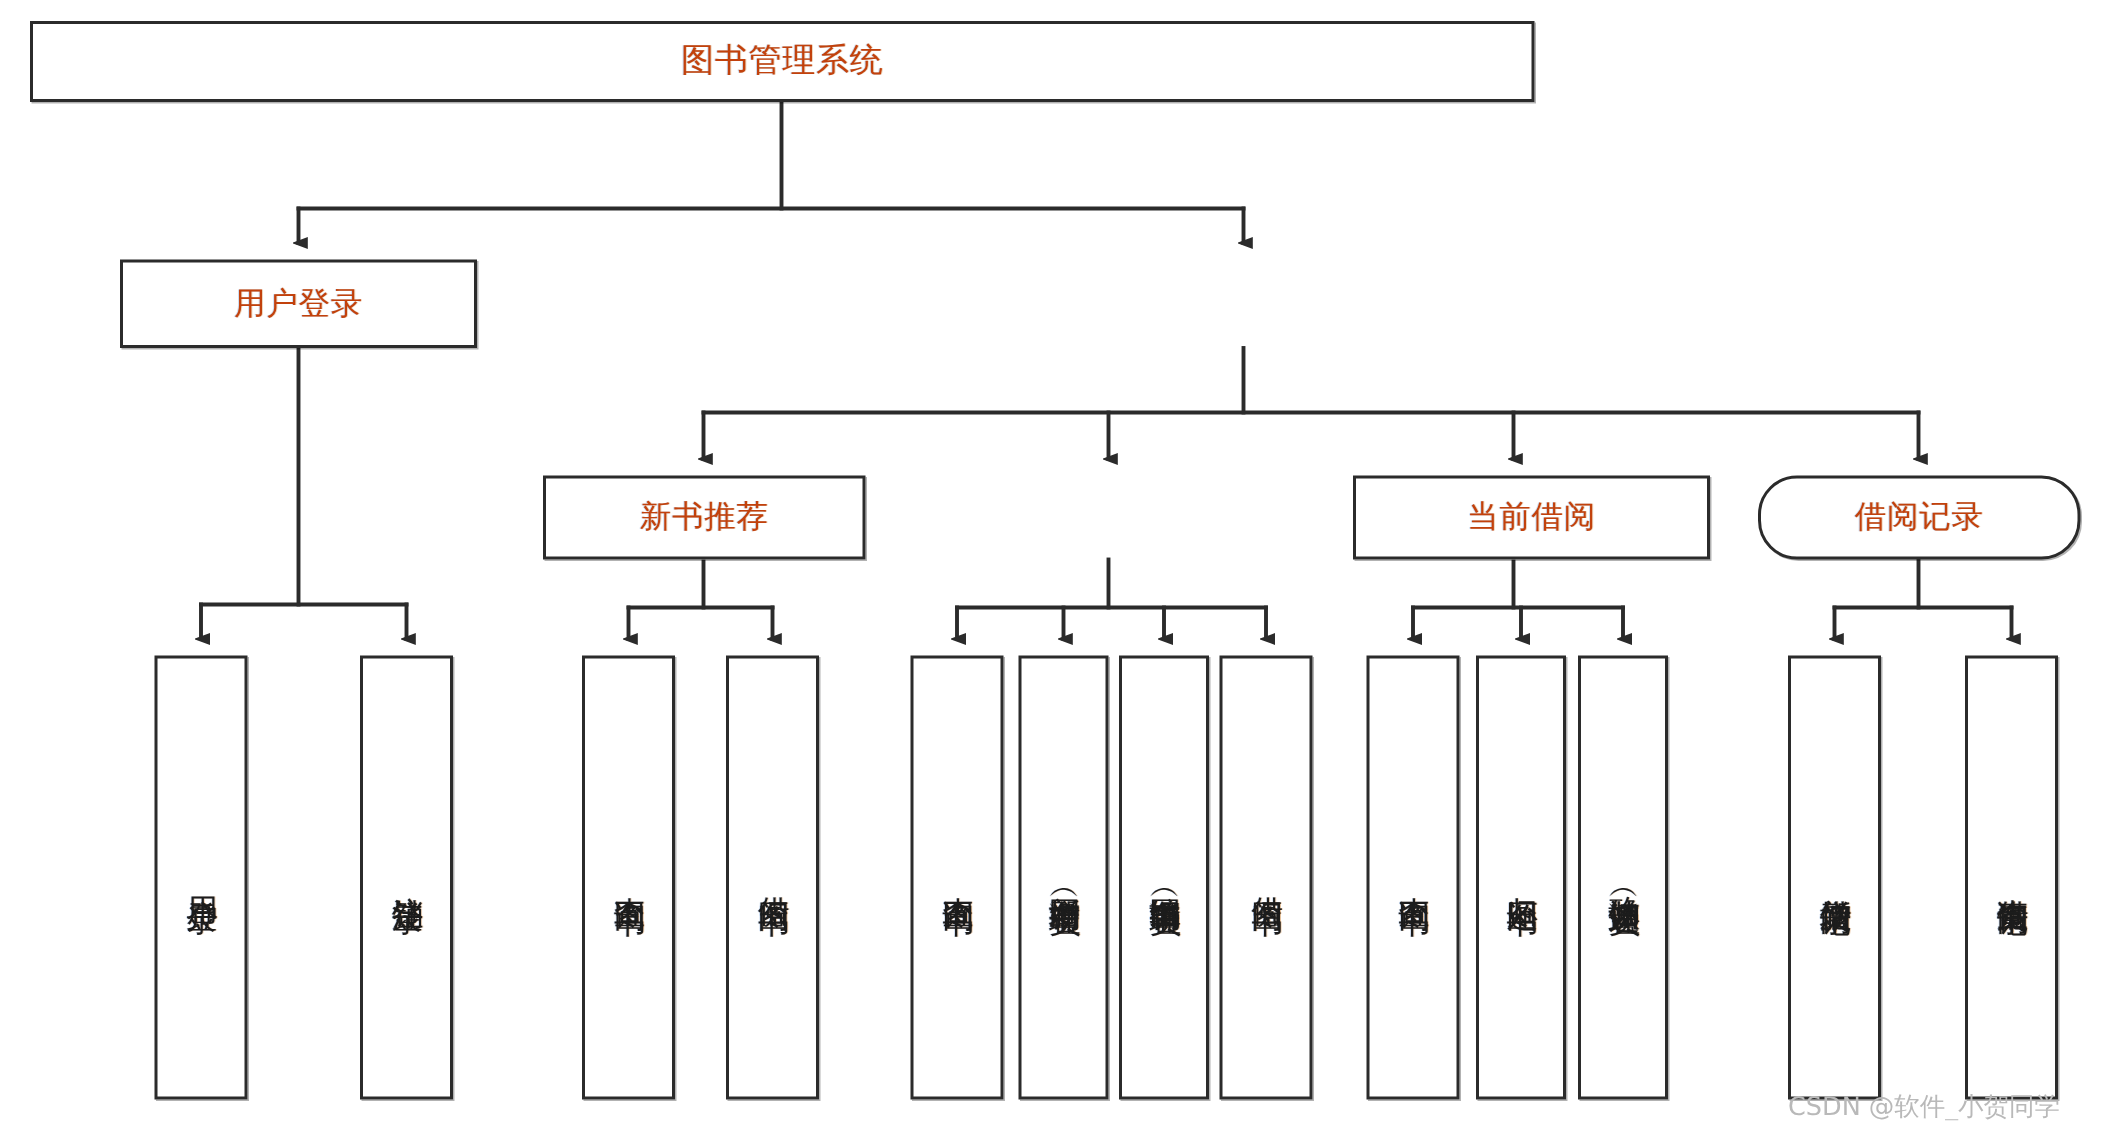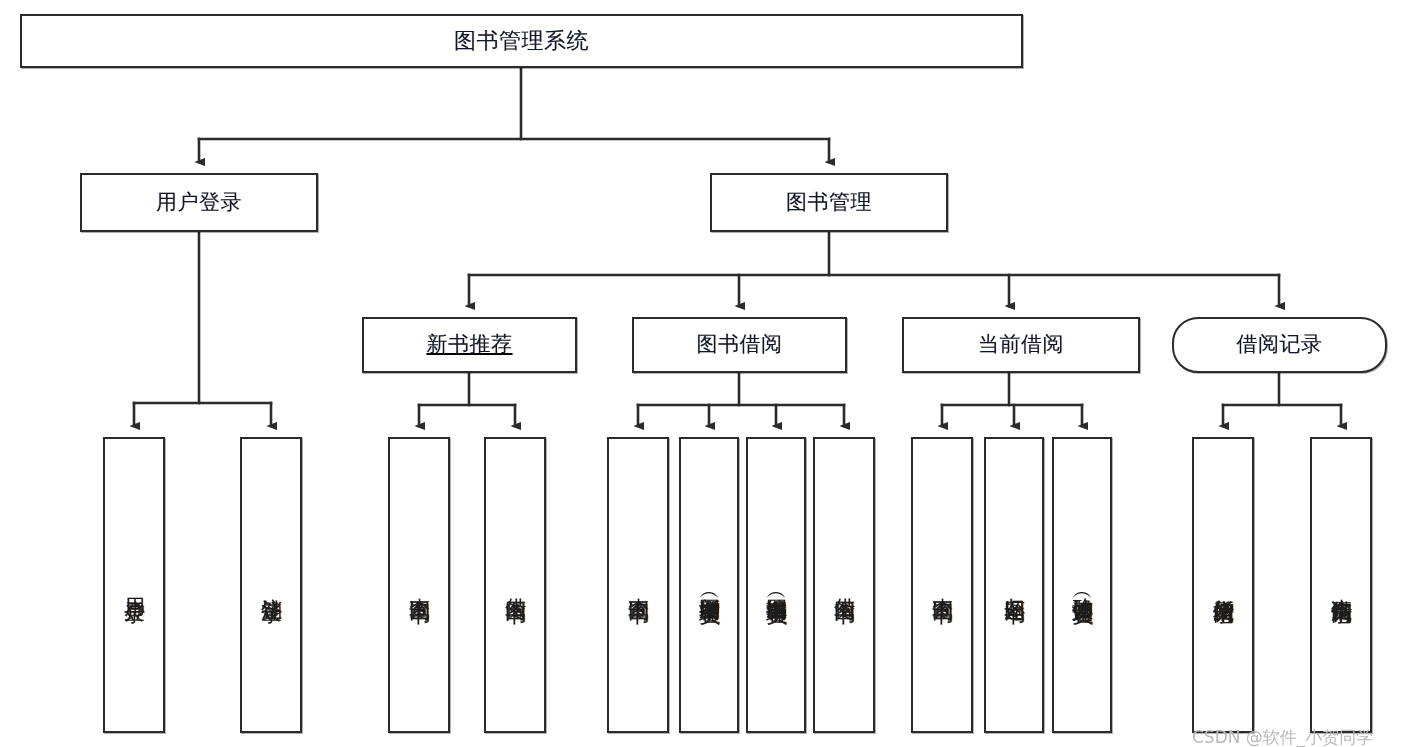--- a/index.html
+++ b/index.html
@@ -32,21 +32,21 @@
     background: #ffffff;
     border: 2px solid #2b2b2b;
     display: flex;
     align-items: center;
     justify-content: center;
     box-shadow: 1px 1px 0 rgba(0,0,0,0.30);
     z-index: 2;
   }
   .node .label-h {
     font-size: 21px;
-    color: #0f172a;
+    color: #c2410c;
     line-height: 1.1;
     letter-spacing: 0.5px;
     white-space: nowrap;
     text-shadow: 0.6px 0 0 rgba(200,120,40,0.30), -0.6px 0 0 rgba(90,140,210,0.30);
   }
   .node.root .label-h { font-size: 22px; }
   .node.leaf {
     align-items: center;
     justify-content: center;
     padding: 4px 0;
@@ -128,29 +128,23 @@
     </g>
   </svg>
 
   <div class="node root" style="left: 20px; top: 14px; width: 1003px; height: 54px;">
     <span class="label-h">图书管理系统</span>
   </div>
 
   <div class="node lvl2" style="left: 80px; top: 173px; width: 238px; height: 59px;">
     <span class="label-h">用户登录</span>
   </div>
-  <div class="node lvl2" style="left: 710px; top: 173px; width: 238px; height: 59px;">
-    <span class="label-h">图书管理</span>
-  </div>
 
-  <div class="node lvl3" style="left: 362px; top: 317px; width: 215px; height: 56px; text-decoration: underline;">
+  <div class="node lvl3" style="left: 362px; top: 317px; width: 215px; height: 56px;">
     <span class="label-h">新书推荐</span>
-  </div>
-  <div class="node lvl3" style="left: 632px; top: 317px; width: 215px; height: 56px;">
-    <span class="label-h">图书借阅</span>
   </div>
   <div class="node lvl3" style="left: 902px; top: 317px; width: 238px; height: 56px;">
     <span class="label-h">当前借阅</span>
   </div>
   <div class="node lvl3" style="left: 1172px; top: 317px; width: 215px; height: 56px; border-radius: 26px;">
     <span class="label-h">借阅记录</span>
   </div>
 
   <div class="node leaf" style="left: 103px; top: 437px; width: 62px; height: 296px;">
     <span class="label-v">用户登录</span>

